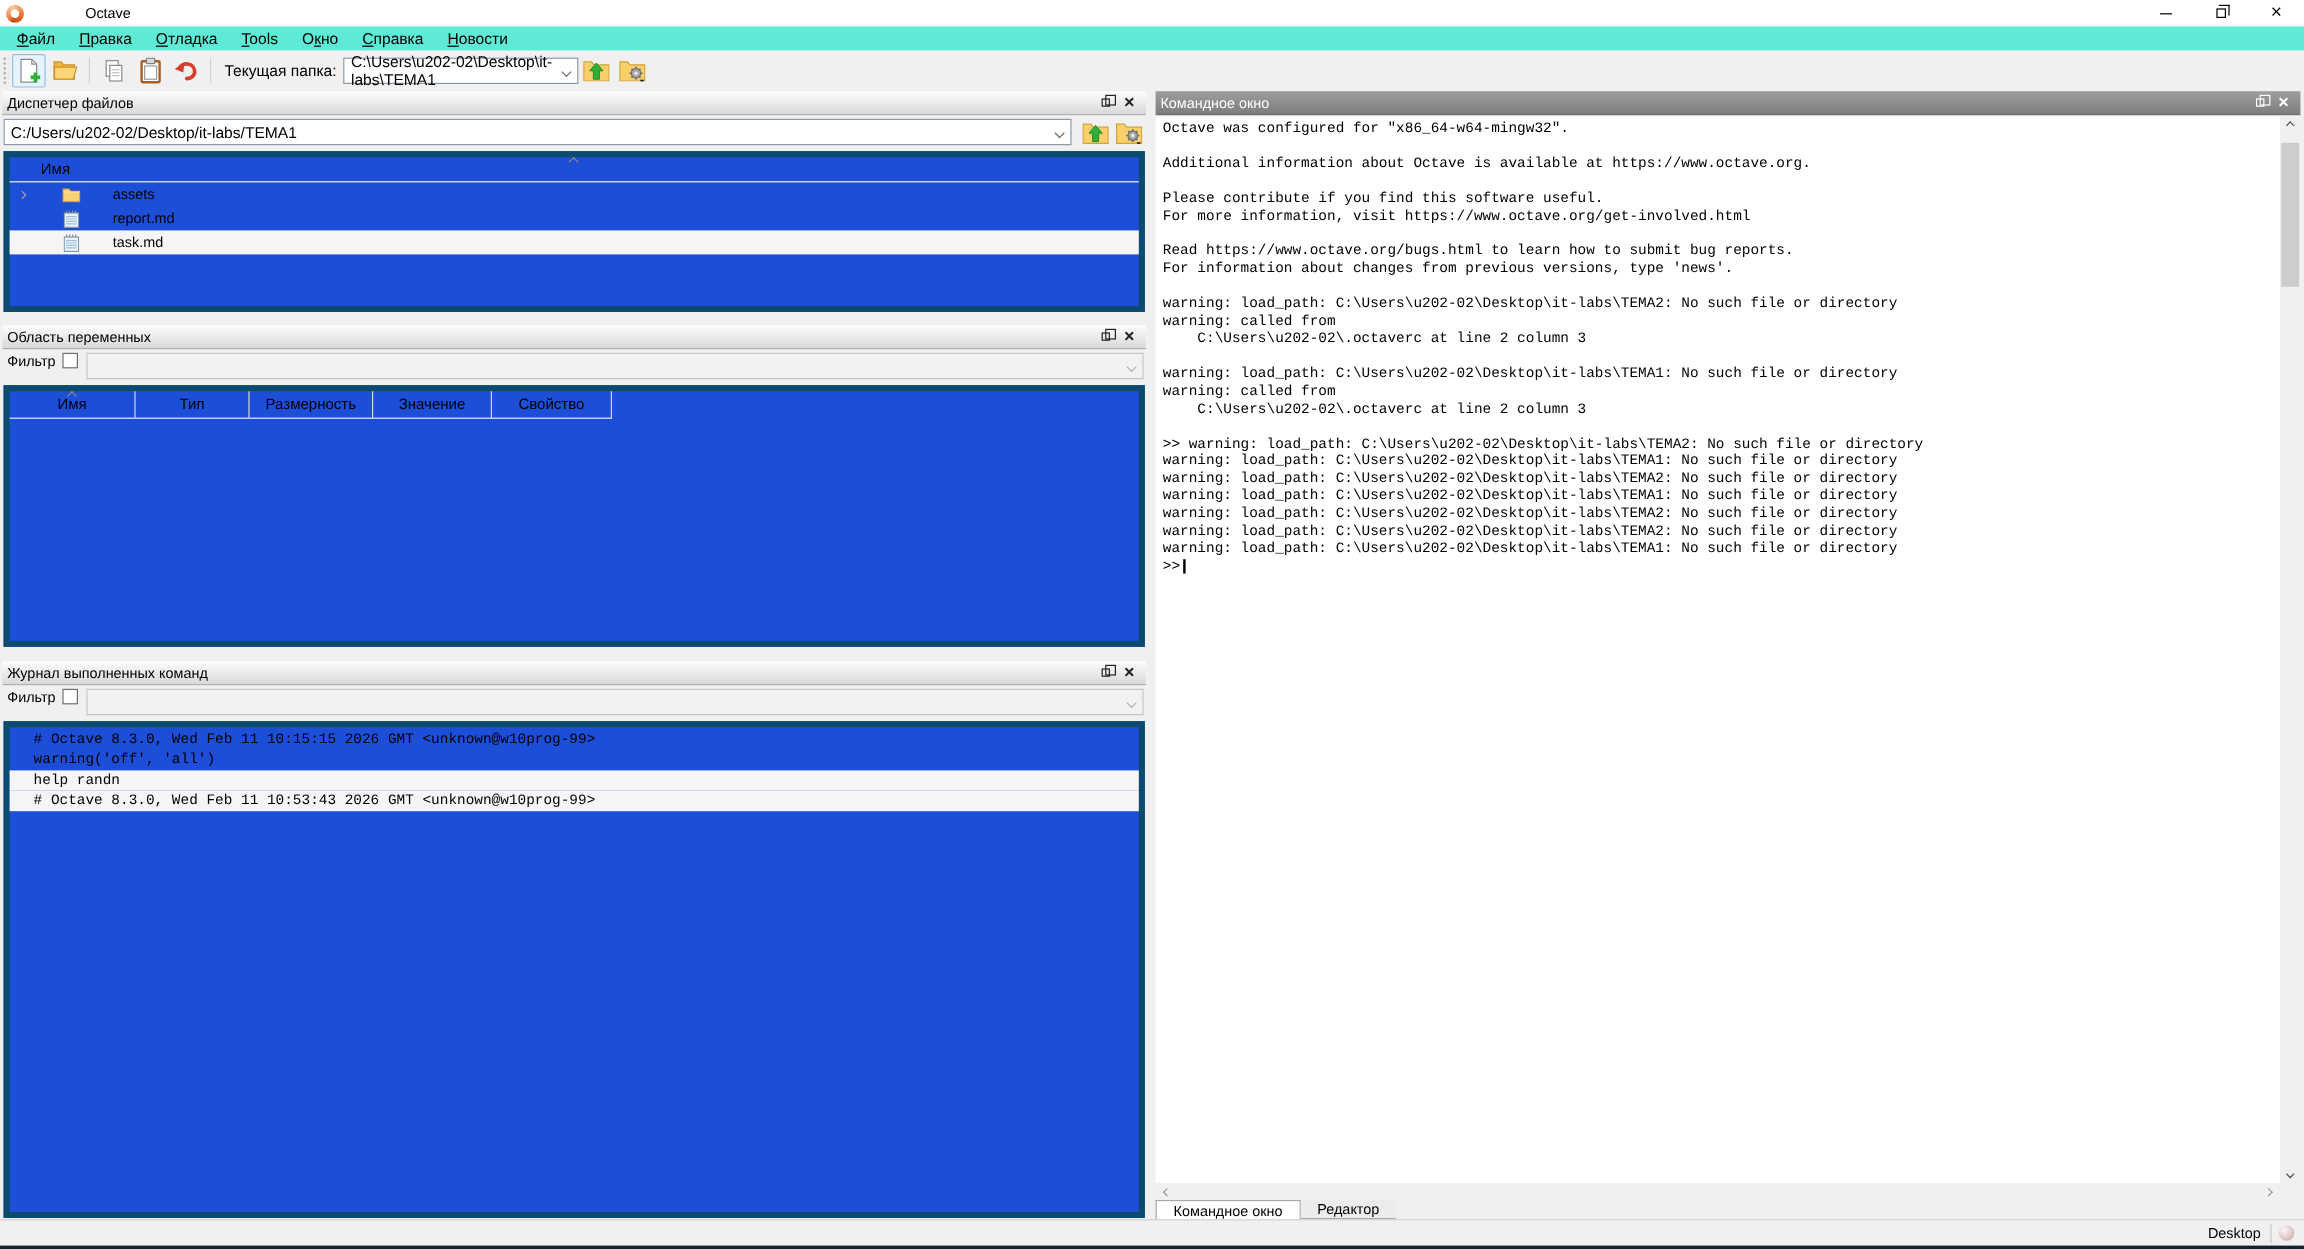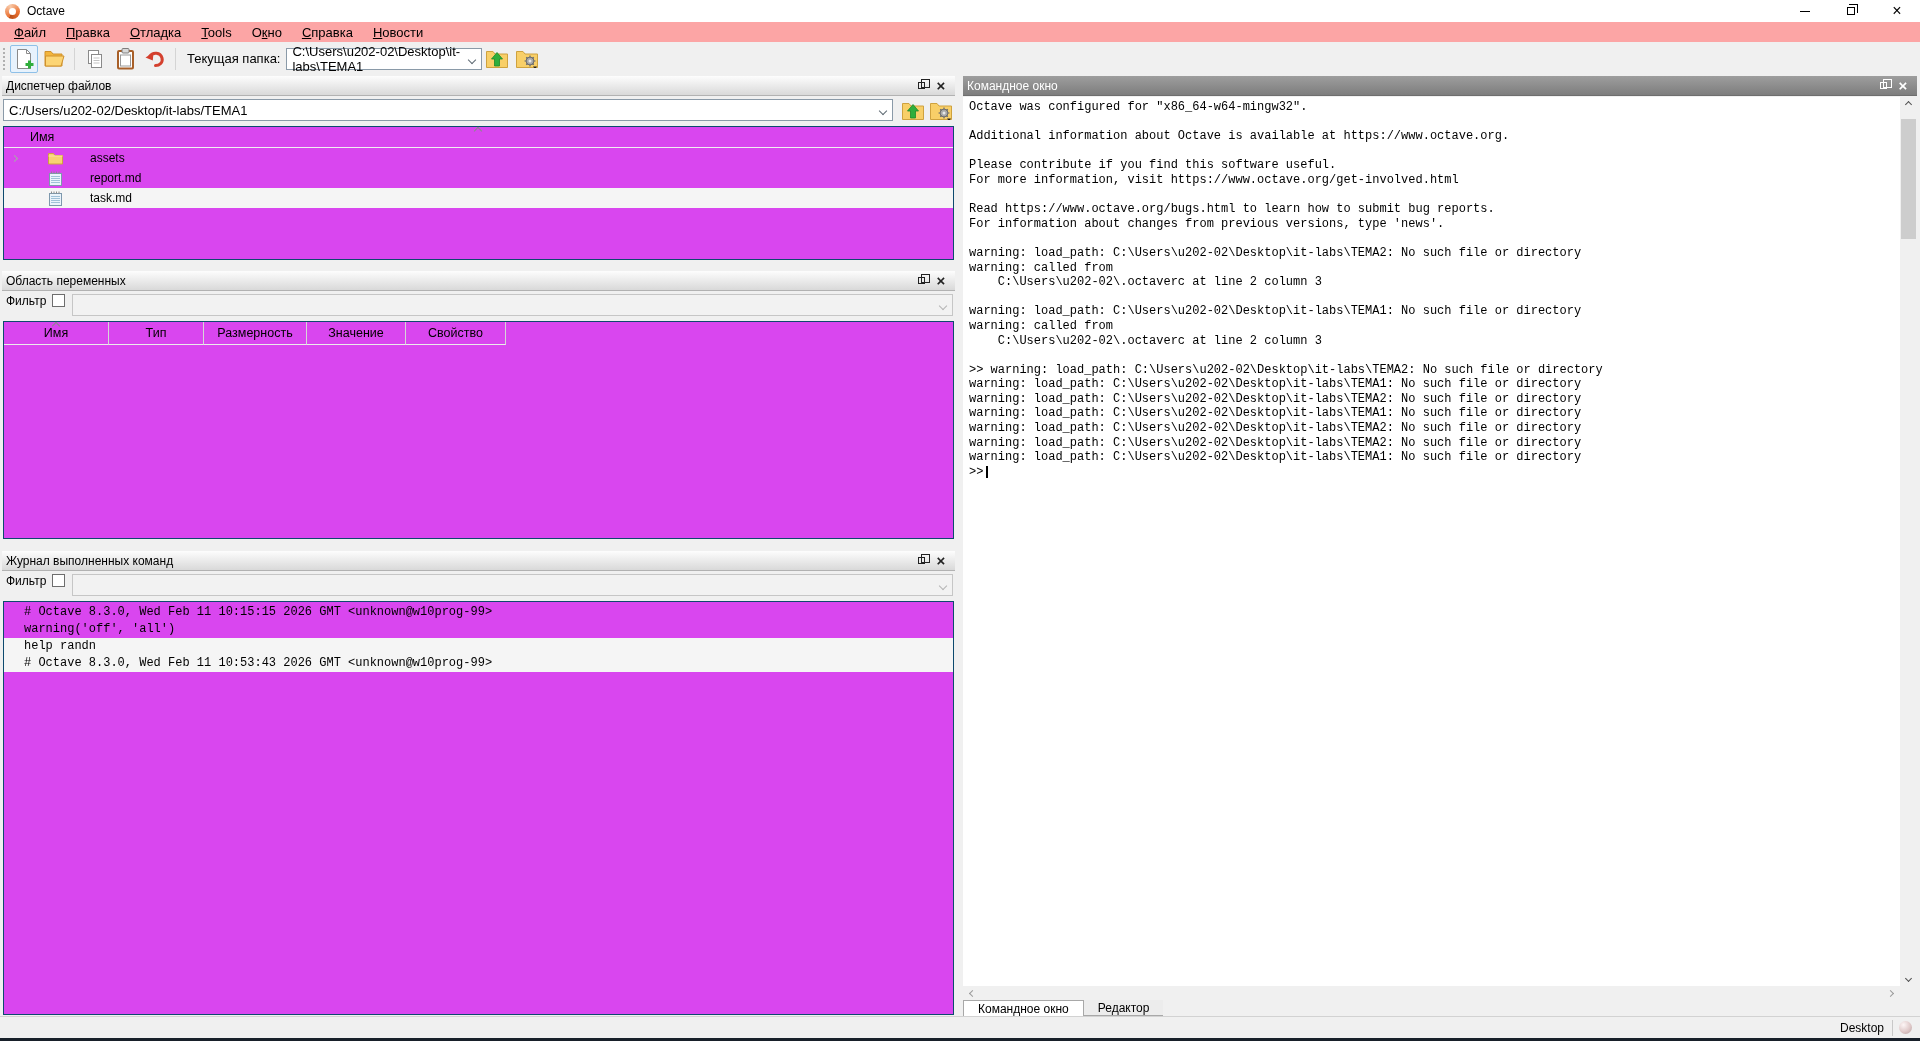--- a/index.html
+++ b/index.html
@@ -1,33 +1,33 @@
 <!DOCTYPE html>
 <html><head>
 <meta charset="utf-8">
 <style>
   * { margin:0; padding:0; box-sizing:border-box; }
   html,body { width:1920px; height:1041px; overflow:hidden; }
   body { font-family:"Liberation Sans",sans-serif; font-size:12px; background:#f0f0f0; color:#000; position:relative; }
 
   
-  .titlebar { position:absolute; left:0; top:0; width:1920px; height:22px; background:#fff; display:flex; align-items:center; }
+  .titlebar { position:absolute; left:0; top:0; width:1920px; height:22px; background:#fff; display:flex; align-items:center;gap:44px; }
   .app-logo { width:15px; height:15px; margin-left:5px; border-radius:50%;
     background:conic-gradient(from 210deg,#e96f2f,#f9c9a8,#e96f2f 70%,#b94d17); position:relative; }
   .app-logo::after { content:""; position:absolute; left:4px; top:4px; width:7px; height:7px; border-radius:50%; background:#fff; }
   .title-text { margin-left:7px; font-size:12px; }
   .win-controls { margin-left:auto; display:flex; height:22px; }
   .win-btn { width:46px; height:22px; display:flex; align-items:center; justify-content:center; }
   .g-min { width:10px; height:1px; background:#000; display:block; }
   .g-restore { width:8px; height:8px; border:1px solid #000; position:relative; background:#fff; display:block; }
   .g-restore::before { content:""; position:absolute; left:1px; top:-4px; width:8px; height:8px; border:1px solid #000; border-bottom:none; border-left:none; }
   .g-close::before { content:"\00D7"; font-size:16px; line-height:1; }
 
   
-  .menubar { position:absolute; left:0; top:22px; width:1920px; height:20px; background:#fca5a5; display:flex; align-items:center; padding-left:4px; }
+  .menubar { position:absolute; left:0; top:22px; width:1920px; height:20px; background:#5eead4; display:flex; align-items:center; padding-left:4px; }
   .menu-item { padding:1px 10px; font-size:13px; }
   .menu-item .accel { text-decoration:underline; }
 
   
   .toolbar { position:absolute; left:0; top:42px; width:1920px; height:33px; display:flex; align-items:center; }
   .grip { width:5px; height:24px; margin:0 2px 0 2px;
     background-image:radial-gradient(circle,#b0b0b0 1px,transparent 1.2px); background-size:4px 4px; }
   .tbtn { width:28px; height:28px; display:flex; align-items:center; justify-content:center; border:1px solid transparent; border-radius:2px; margin:0 1px; }
   .tbtn.hl { border-color:#8ec0e8; background:#e7f2fc; }
   .tsep { width:1px; height:22px; background:#d4d4d4; margin:0 5px; }
@@ -48,21 +48,21 @@
   .g-float { width:7px; height:7px; border:1px solid #222; position:relative; background:transparent; display:block; }
   .g-float::before { content:""; position:absolute; left:2px; top:-4px; width:7px; height:7px; border:1px solid #222; }
   .g-x::before { content:"\00D7"; font-size:15px; font-weight:bold; line-height:1; color:#222; }
   .dark .g-float, .dark .g-float::before { border-color:#fff; }
   .dark .g-x::before { color:#fff; }
 
   
   .fb-pathrow { position:absolute; left:0; top:23px; width:100%; height:25px; }
   .fb-combo { position:absolute; left:1px; top:0; width:890px; }
   .fb-btn { position:absolute; top:-1px; width:25px; height:25px; display:flex; align-items:center; justify-content:center; }
-  .listbox { position:absolute; left:1px; right:1px; bottom:1px; background:#d946ef; border:1px solid #0c4a6e; }
+  .listbox { position:absolute; left:1px; right:1px; bottom:1px; background:#1d4ed8; border:5px solid #0c4a6e; }
   .fb-list { top:50px; }
   .fb-colheader { height:21px; position:relative; display:flex; align-items:center; padding-left:26px; font-size:12.5px; border-bottom:1px solid #f0f0f0; }
   .sort-up { position:absolute; top:1px; left:50%; margin-left:-4px; width:6px; height:6px; border-right:1.3px solid #8a8a8a; border-bottom:1.3px solid #8a8a8a; transform:rotate(-135deg); }
   .file-row { height:20px; display:flex; align-items:center; font-size:12px;gap:22px; }
   .file-row.alt { background:#f5f5f5; }
   .file-row .expander { width:20px; display:flex; justify-content:center; }
   .file-row .expander .chev-right { border-color:#a8a8a8; width:5px; height:5px; }
   .file-row .ficon { width:18px; display:flex; justify-content:center; margin-right:4px; }
   
   .filter-row { position:absolute; left:0; top:23px; width:100%; height:24px; display:flex; align-items:flex-start; }

